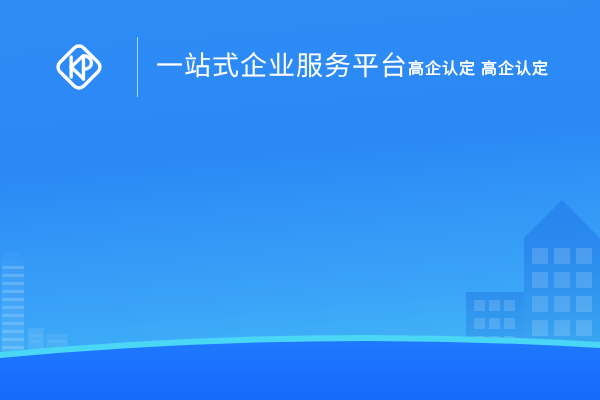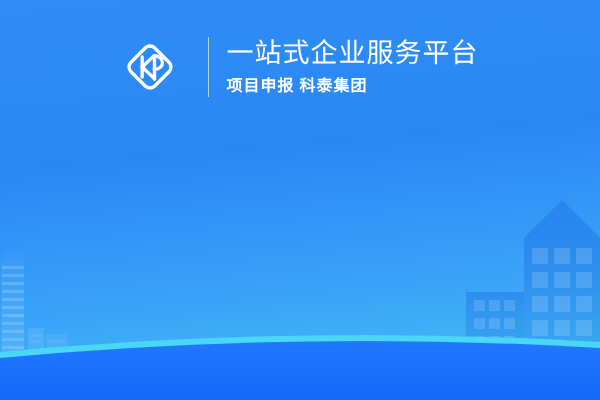--- a/index.html
+++ b/index.html
@@ -73,21 +73,21 @@
   .divider {
     width: 1px;
     height: 60px;
     background: rgba(255,255,255,0.62);
     margin: 0 18px 0 20px;
     flex: 0 0 auto;
   }
 
   .tagline {
     display: flex;
-    flex-direction: column;
+    flex-direction: row;
     justify-content: center;
     color: #ffffff;
   }
 
   .tagline-main {
     font-size: 27px;
     line-height: 1.1;
     letter-spacing: 1px;
     font-weight: 400;
     white-space: nowrap;
@@ -224,20 +224,20 @@
           <path d="M58 30 L58 72"></path>
           <path d="M58 30 C 76 30, 78 54, 58 54"></path>
         </g>
       </svg>
 
 
       <div class="divider"></div>
 
       <div class="tagline">
         <div class="tagline-main">一站式企业服务平台</div>
-        <div class="tagline-sub">项目申报 科泰集团</div>
+        <div class="tagline-sub">高企认定 高企认定</div>
       </div>
 
     </div>
   </div>
 
 
 </div>
 
 </body></html>

